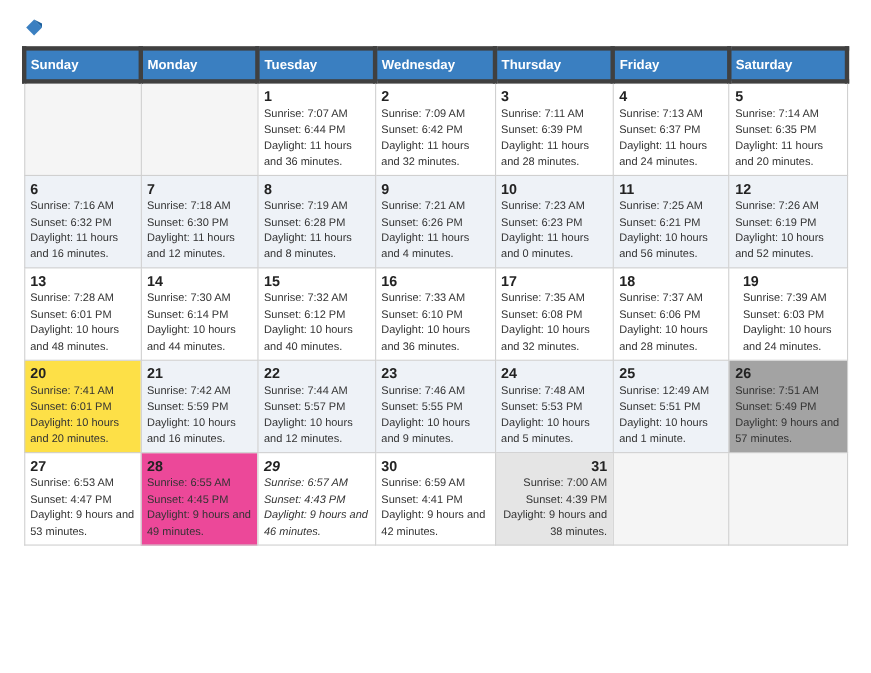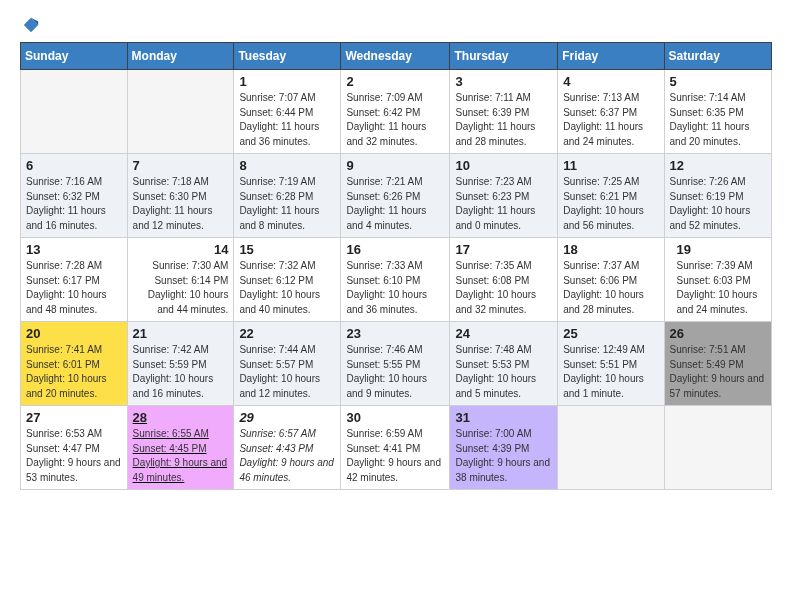--- a/index.html
+++ b/index.html
@@ -58,21 +58,21 @@
       border-collapse: collapse;
       font-size: 10.5px;
     }
     .calendar th {
       background: #3a7fc1;
       color: #fff;
       padding: 6px 4px;
       text-align: left;
       font-size: 12px;
       font-weight: bold;
-      border: 1px solid #404040;
+      border: 4px solid #404040;
     }
     .calendar td {
       vertical-align: top;
       border: 1px solid #d0d0d0;
       padding: 4px 5px;
       width: 113px;
       min-height: 80px;
       background: #fff;
     }
     .calendar td.empty {
@@ -207,24 +207,24 @@
             <span class="day-number">12</span>
             <div class="day-info">Sunrise: 7:26 AM
 Sunset: 6:19 PM
 Daylight: 10 hours and 52 minutes.</div>
           </td>
         </tr>
         <tr>
           <td style="background: rgb(255, 255, 255);">
             <span class="day-number">13</span>
             <div class="day-info">Sunrise: 7:28 AM
-Sunset: 6:17 PM
+Sunset: 6:01 PM
 Daylight: 10 hours and 48 minutes.</div>
           </td>
-          <td style="background: rgb(255, 255, 255); text-align: right;">
+          <td style="background: rgb(255, 255, 255);">
             <span class="day-number">14</span>
             <div class="day-info">Sunrise: 7:30 AM
 Sunset: 6:14 PM
 Daylight: 10 hours and 44 minutes.</div>
           </td>
           <td style="background: rgb(255, 255, 255);">
             <span class="day-number">15</span>
             <div class="day-info">Sunrise: 7:32 AM
 Sunset: 6:12 PM
 Daylight: 10 hours and 40 minutes.</div>
@@ -298,39 +298,39 @@
 Daylight: 9 hours and 57 minutes.</div>
           </td>
         </tr>
         <tr>
           <td style="background: rgb(255, 255, 255);">
             <span class="day-number">27</span>
             <div class="day-info">Sunrise: 6:53 AM
 Sunset: 4:47 PM
 Daylight: 9 hours and 53 minutes.</div>
           </td>
-          <td style="background: #f0abfc; text-decoration: underline;">
+          <td style="background: #ec4899;">
             <span class="day-number">28</span>
             <div class="day-info">Sunrise: 6:55 AM
 Sunset: 4:45 PM
 Daylight: 9 hours and 49 minutes.</div>
           </td>
           <td style="background: rgb(255, 255, 255); font-style: italic;">
             <span class="day-number">29</span>
             <div class="day-info">Sunrise: 6:57 AM
 Sunset: 4:43 PM
 Daylight: 9 hours and 46 minutes.</div>
           </td>
           <td style="background: rgb(255, 255, 255); margin-top: 24px;">
             <span class="day-number">30</span>
             <div class="day-info">Sunrise: 6:59 AM
 Sunset: 4:41 PM
 Daylight: 9 hours and 42 minutes.</div>
           </td>
-          <td style="background: #c4b5fd;">
+          <td style="background: #e5e5e5; text-align: right;">
             <span class="day-number">31</span>
             <div class="day-info">Sunrise: 7:00 AM
 Sunset: 4:39 PM
 Daylight: 9 hours and 38 minutes.</div>
           </td>
           <td class="empty"></td>
           <td class="empty"></td>
         </tr>
       </tbody>
   </table>

